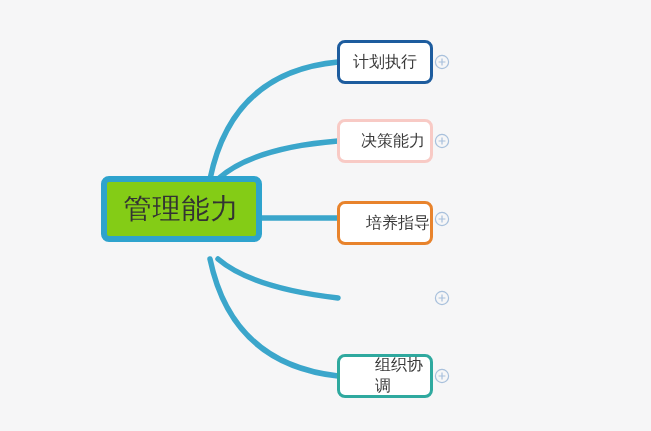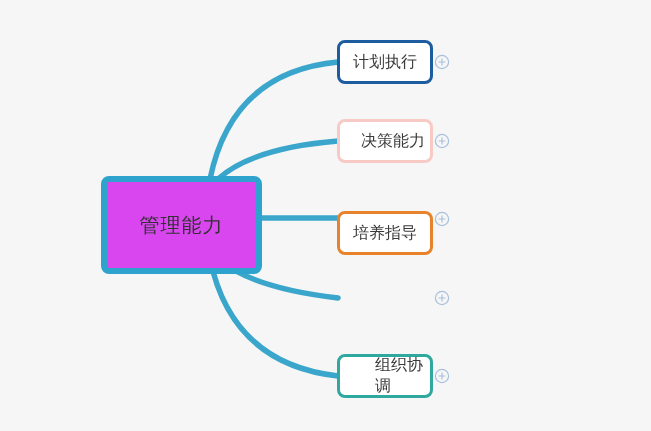--- a/index.html
+++ b/index.html
@@ -23,49 +23,49 @@
   }
   .link {
     fill: none;
     stroke: #3ba6cb;
     stroke-width: 5.5;
     stroke-linecap: round;
   }
   .root-node {
     position: absolute;
     left: 101px; top: 176px;
-    width: 161px; height: 98px;
-    background: #d946ef;
+    width: 161px; height: 66px;
+    background: #84cc16;
     border: 6px solid #2ea3cd;
     border-radius: 8px;
     display: flex;
     align-items: center;
     justify-content: center;
-    font-size: 20px;
+    font-size: 28px;
     color: #333333;
     letter-spacing: 1px;
     cursor: pointer;
   }
   .child-node {
     position: absolute;
     left: 337px;
     width: 96px; height: 44px;
     background: #ffffff;
     border: 3px solid #cccccc;
     border-radius: 8px;
     display: flex;
     align-items: center;
     justify-content: center;
     font-size: 16px;
     color: #3a3a3a;
     cursor: pointer;
   }
   .child-1 { top: 40px;  }
   .child-2 { top: 119px; padding-left: 16px; }
-  .child-3 { top: 211px; }
+  .child-3 { top: 201px; justify-content: flex-end; }
   .child-4 { top: 276px; }
   .child-5 { top: 354px; }
   .add-btn {
     position: absolute;
     left: 434px;
     width: 16px; height: 16px;
     color: #a8c0dc;
     cursor: pointer;
     display: flex;
     align-items: center;

